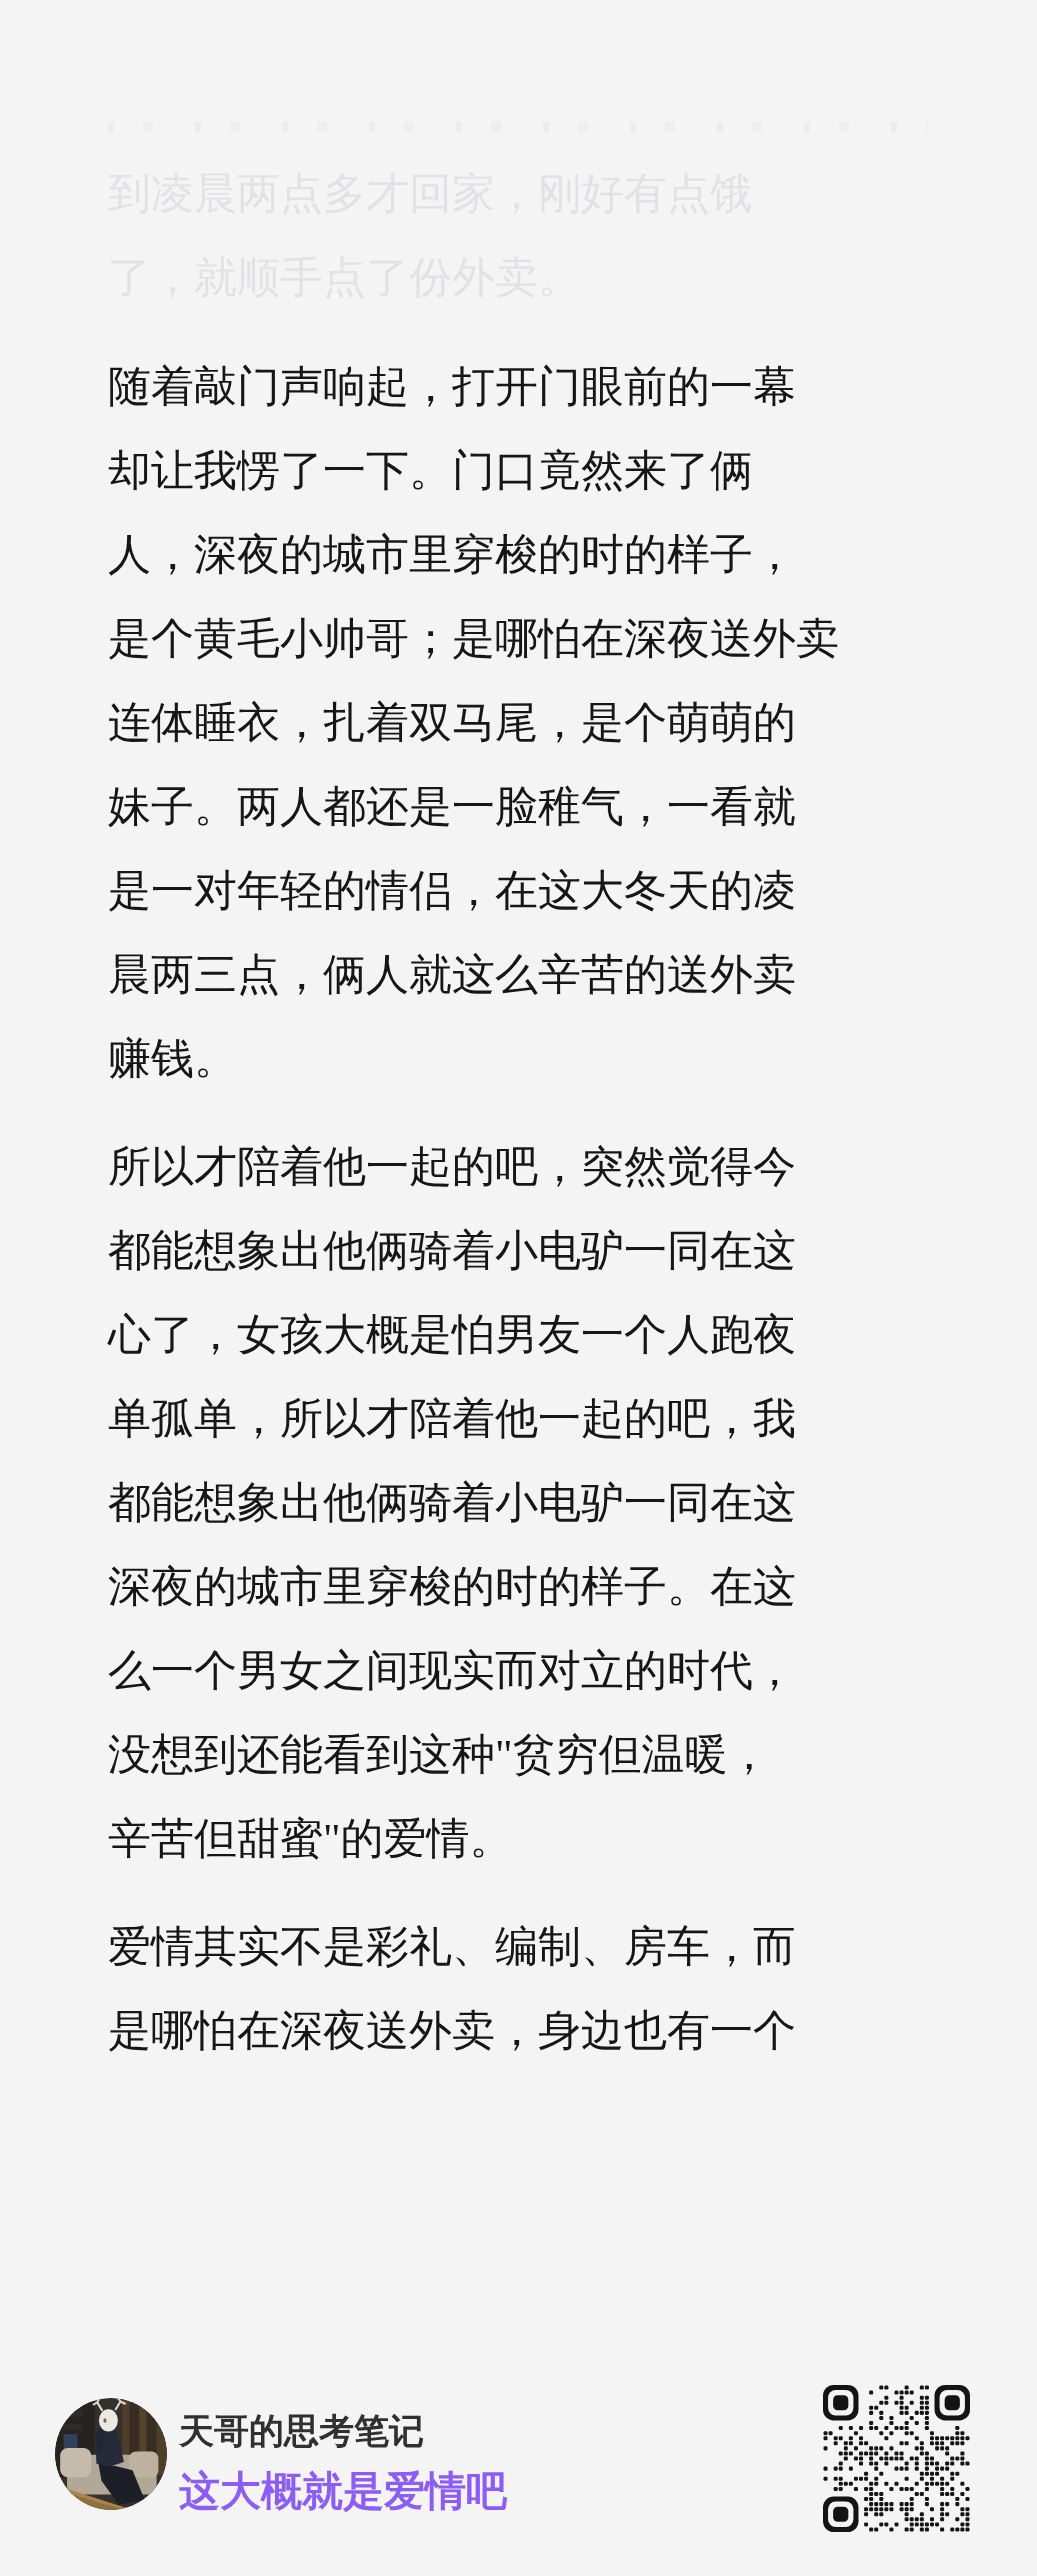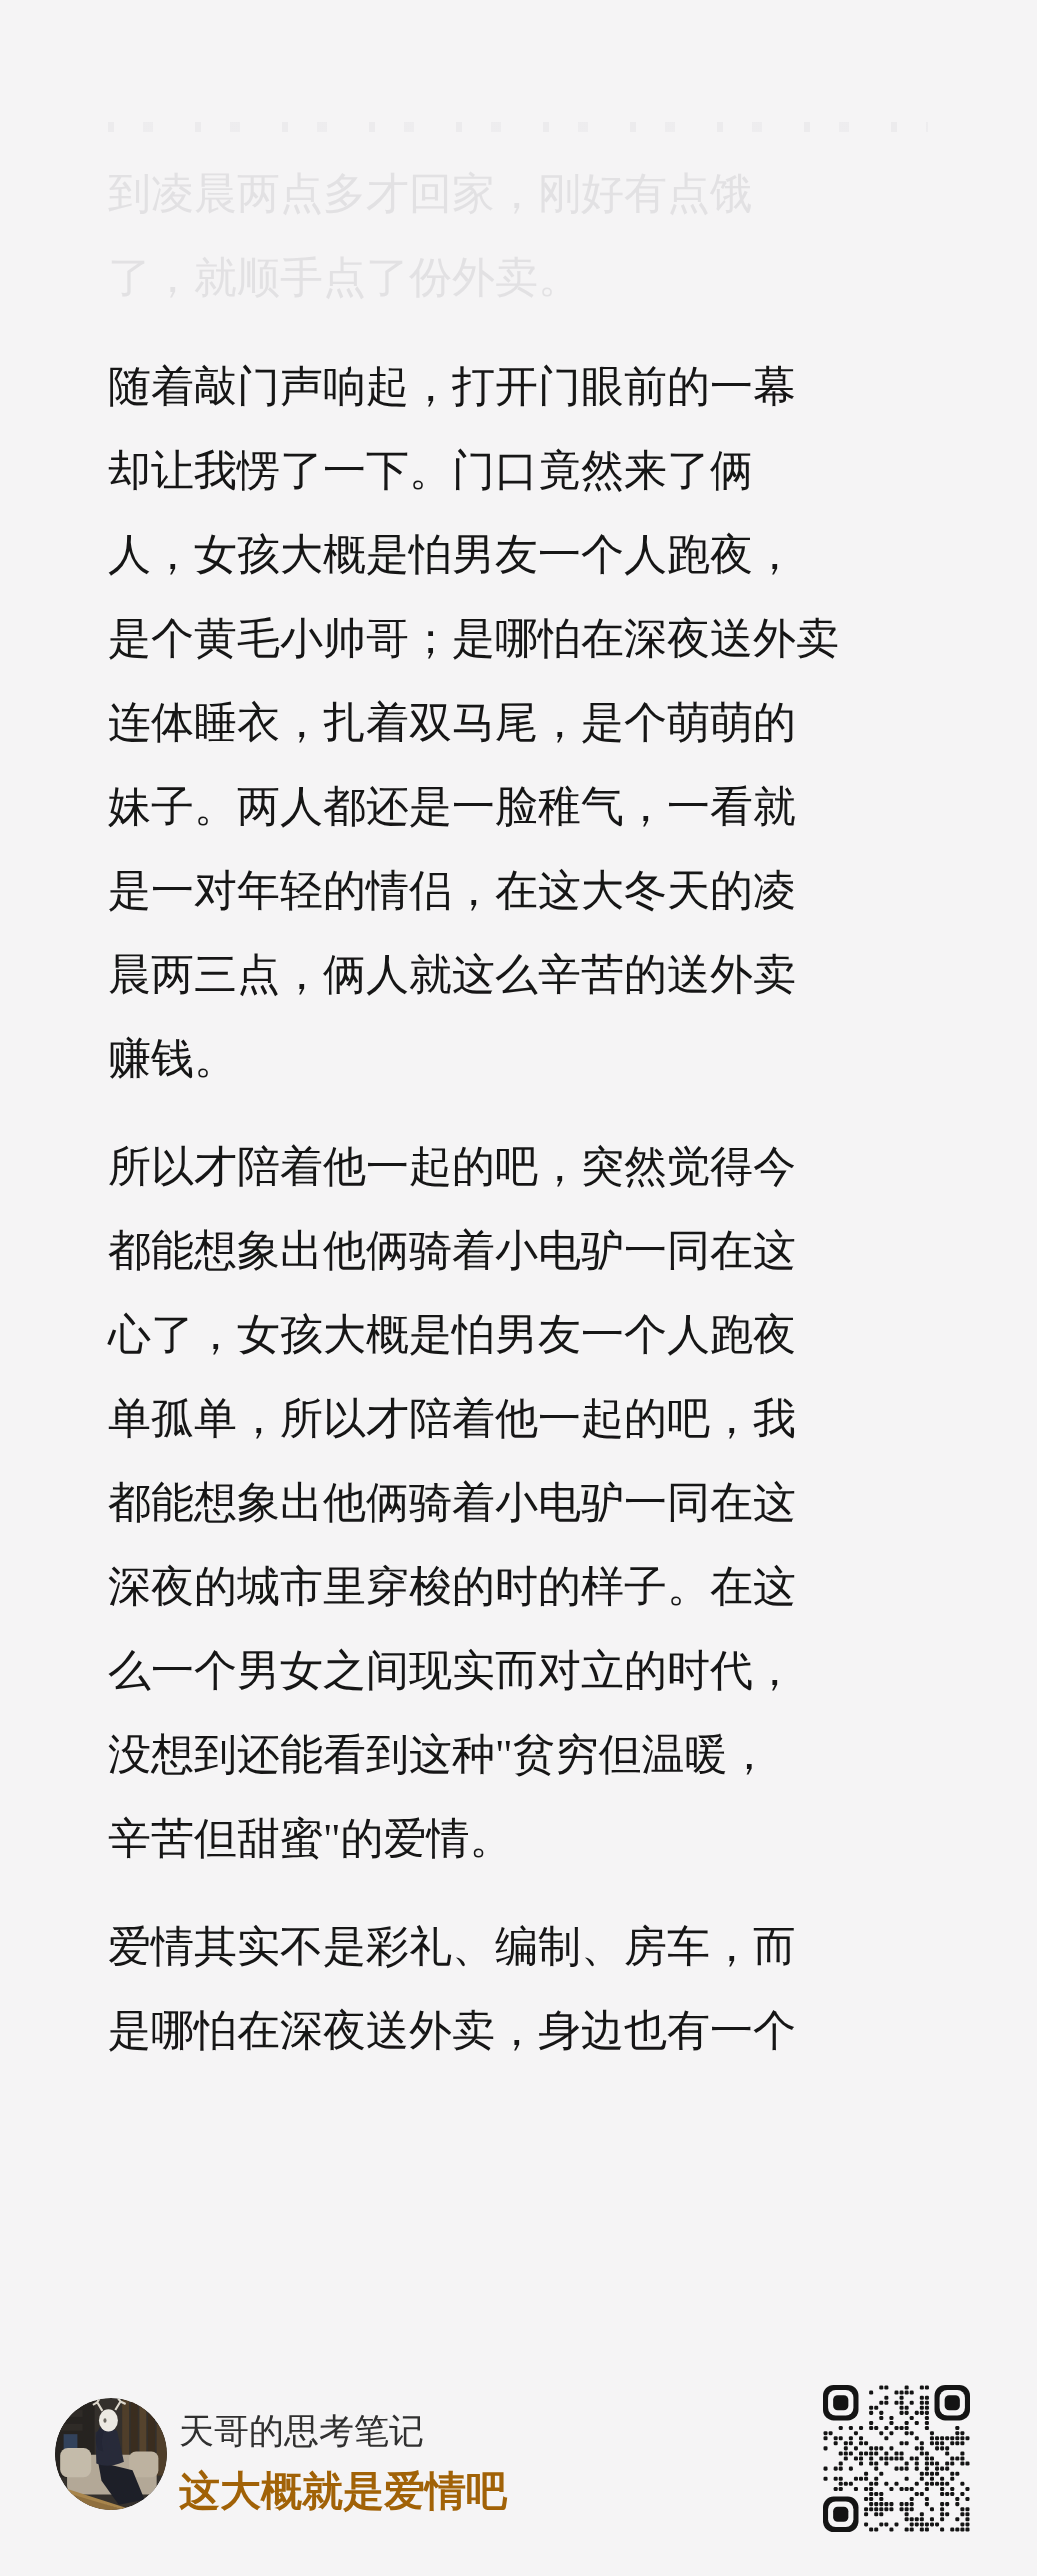--- a/index.html
+++ b/index.html
@@ -40,27 +40,28 @@
   .avatar-wrap{
     position:absolute;left:55px;top:2398px;
     width:112px;height:112px;border-radius:50%;
     overflow:hidden;
   }
   .account-name{
     position:absolute;left:179px;top:2409px;
     font-family:"Liberation Sans", sans-serif;
     font-size:35px;line-height:43px;
     color:#303030;
+    font-weight:bold;
   }
   .post-title{
     position:absolute;left:179px;top:2466px;
     font-family:"Liberation Sans", sans-serif;
     font-size:41px;line-height:50px;
     font-weight:bold;
-    color:#a16207;
+    color:#8b5cf6;
   }
   .qr-wrap{
     position:absolute;left:823px;top:2385px;
     width:147px;height:147px;
   }
 </style>
 </head>
 <body>
 
 <div class="page">
@@ -68,21 +69,21 @@
   <div class="fragment"></div>
 
   <div class="textblock block-faded faded">
     <div class="line">到凌晨两点多才回家，刚好有点饿</div>
     <div class="line">了，就顺手点了份外卖。</div>
   </div>
 
   <div class="textblock block-p1">
     <div class="line">随着敲门声响起，打开门眼前的一幕</div>
     <div class="line">却让我愣了一下。门口竟然来了俩</div>
-    <div class="line">人，女孩大概是怕男友一个人跑夜，</div>
+    <div class="line">人，深夜的城市里穿梭的时的样子，</div>
     <div class="line">是个黄毛小帅哥；是哪怕在深夜送外卖</div>
     <div class="line">连体睡衣，扎着双马尾，是个萌萌的</div>
     <div class="line">妹子。两人都还是一脸稚气，一看就</div>
     <div class="line">是一对年轻的情侣，在这大冬天的凌</div>
     <div class="line">晨两三点，俩人就这么辛苦的送外卖</div>
     <div class="line">赚钱。</div>
   </div>
 
   <div class="textblock block-p2">
     <div class="line">所以才陪着他一起的吧，突然觉得今</div>

